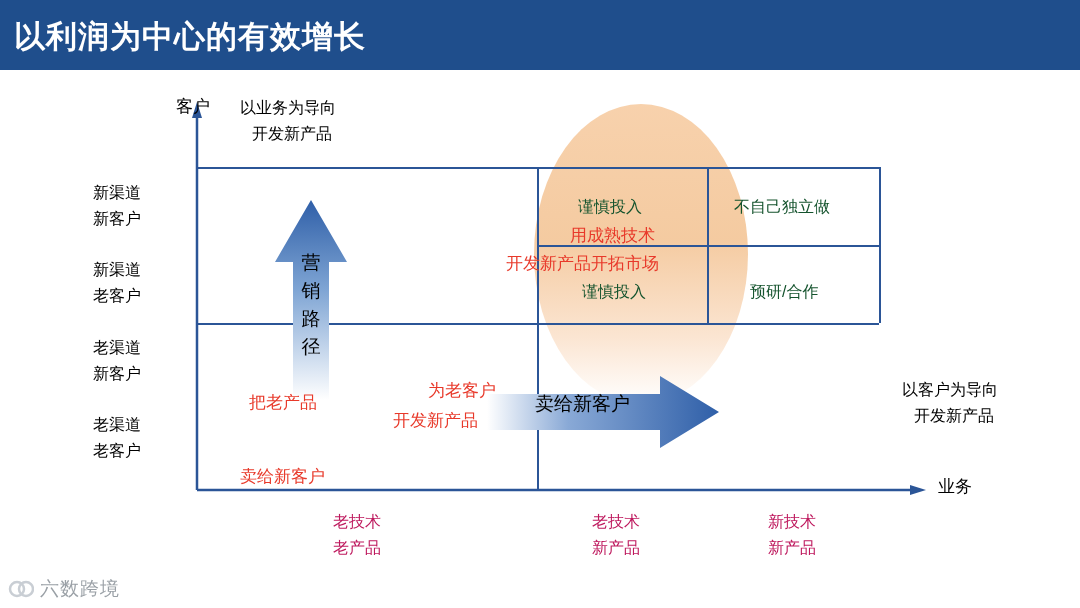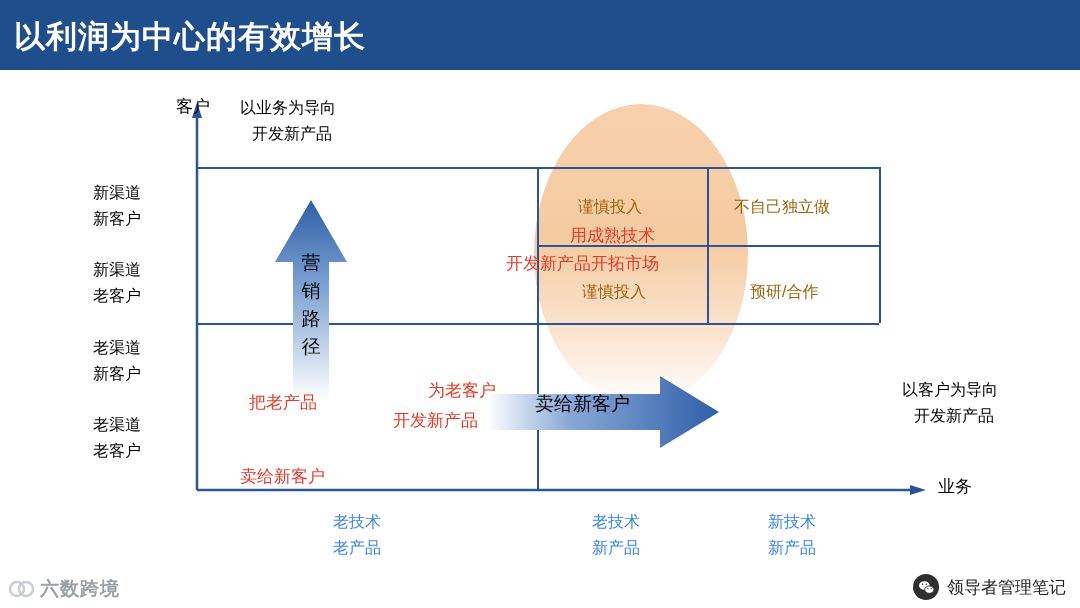--- a/index.html
+++ b/index.html
@@ -54,26 +54,26 @@
     font-size: 17px;
     color: #000000;
   }
   .row-label {
     font-size: 16px;
     color: #000000;
     text-align: left;
   }
   .col-label {
     font-size: 16px;
-    color: #3b82f6;
+    color: #be185d;
     text-align: center;
   }
   .cell-text {
     font-size: 16px;
-    color: #a16207;
+    color: #14532d;
     text-align: center;
   }
   .red-text {
     color: #e8392a;
     font-size: 17px;
     text-align: center;
     font-weight: normal;
   }
   .note-text {
     font-size: 16px;
@@ -116,21 +116,21 @@
     gap: 6px;
   }
   #footer-logo {
     width: 26px;
     height: 26px;
     position: relative;
   }
   #footer-brand-text {
     font-size: 19px;
     color: #9aa0a6;
-    font-weight: bold;
+    font-weight: normal;
     letter-spacing: 1px;
   }
   #footer-wechat {
     position: absolute;
     right: 14px;
     bottom: 8px;
     display: flex;
     align-items: center;
     gap: 8px;
   }
@@ -255,27 +255,14 @@
   <div id="footer-brand">
     <div id="footer-logo">
       <svg width="26" height="26" viewBox="0 0 26 26">
         <circle cx="9" cy="13" r="7" fill="none" stroke="#c9ced4" stroke-width="2.5"></circle>
         <circle cx="18" cy="13" r="7" fill="none" stroke="#c9ced4" stroke-width="2.5"></circle>
       </svg>
     </div>
     <div id="footer-brand-text">六数跨境</div>
   </div>
 
-  <div id="footer-wechat">
-    <div class="wechat-circle">
-      <svg width="17" height="17" viewBox="0 0 24 24">
-        <ellipse cx="9" cy="9" rx="7.5" ry="6" fill="#ffffff"></ellipse>
-        <ellipse cx="16" cy="15" rx="6.5" ry="5.2" fill="#ffffff" stroke="#2f2f2f" stroke-width="1.2"></ellipse>
-        <circle cx="6.5" cy="7.5" r="1" fill="#2f2f2f"></circle>
-        <circle cx="11.5" cy="7.5" r="1" fill="#2f2f2f"></circle>
-        <circle cx="14" cy="13.5" r="0.9" fill="#2f2f2f"></circle>
-        <circle cx="18.5" cy="13.5" r="0.9" fill="#2f2f2f"></circle>
-      </svg>
-    </div>
-    <div id="footer-wechat-text">领导者管理笔记</div>
-  </div>
 
 </div>
 
 </body></html>

